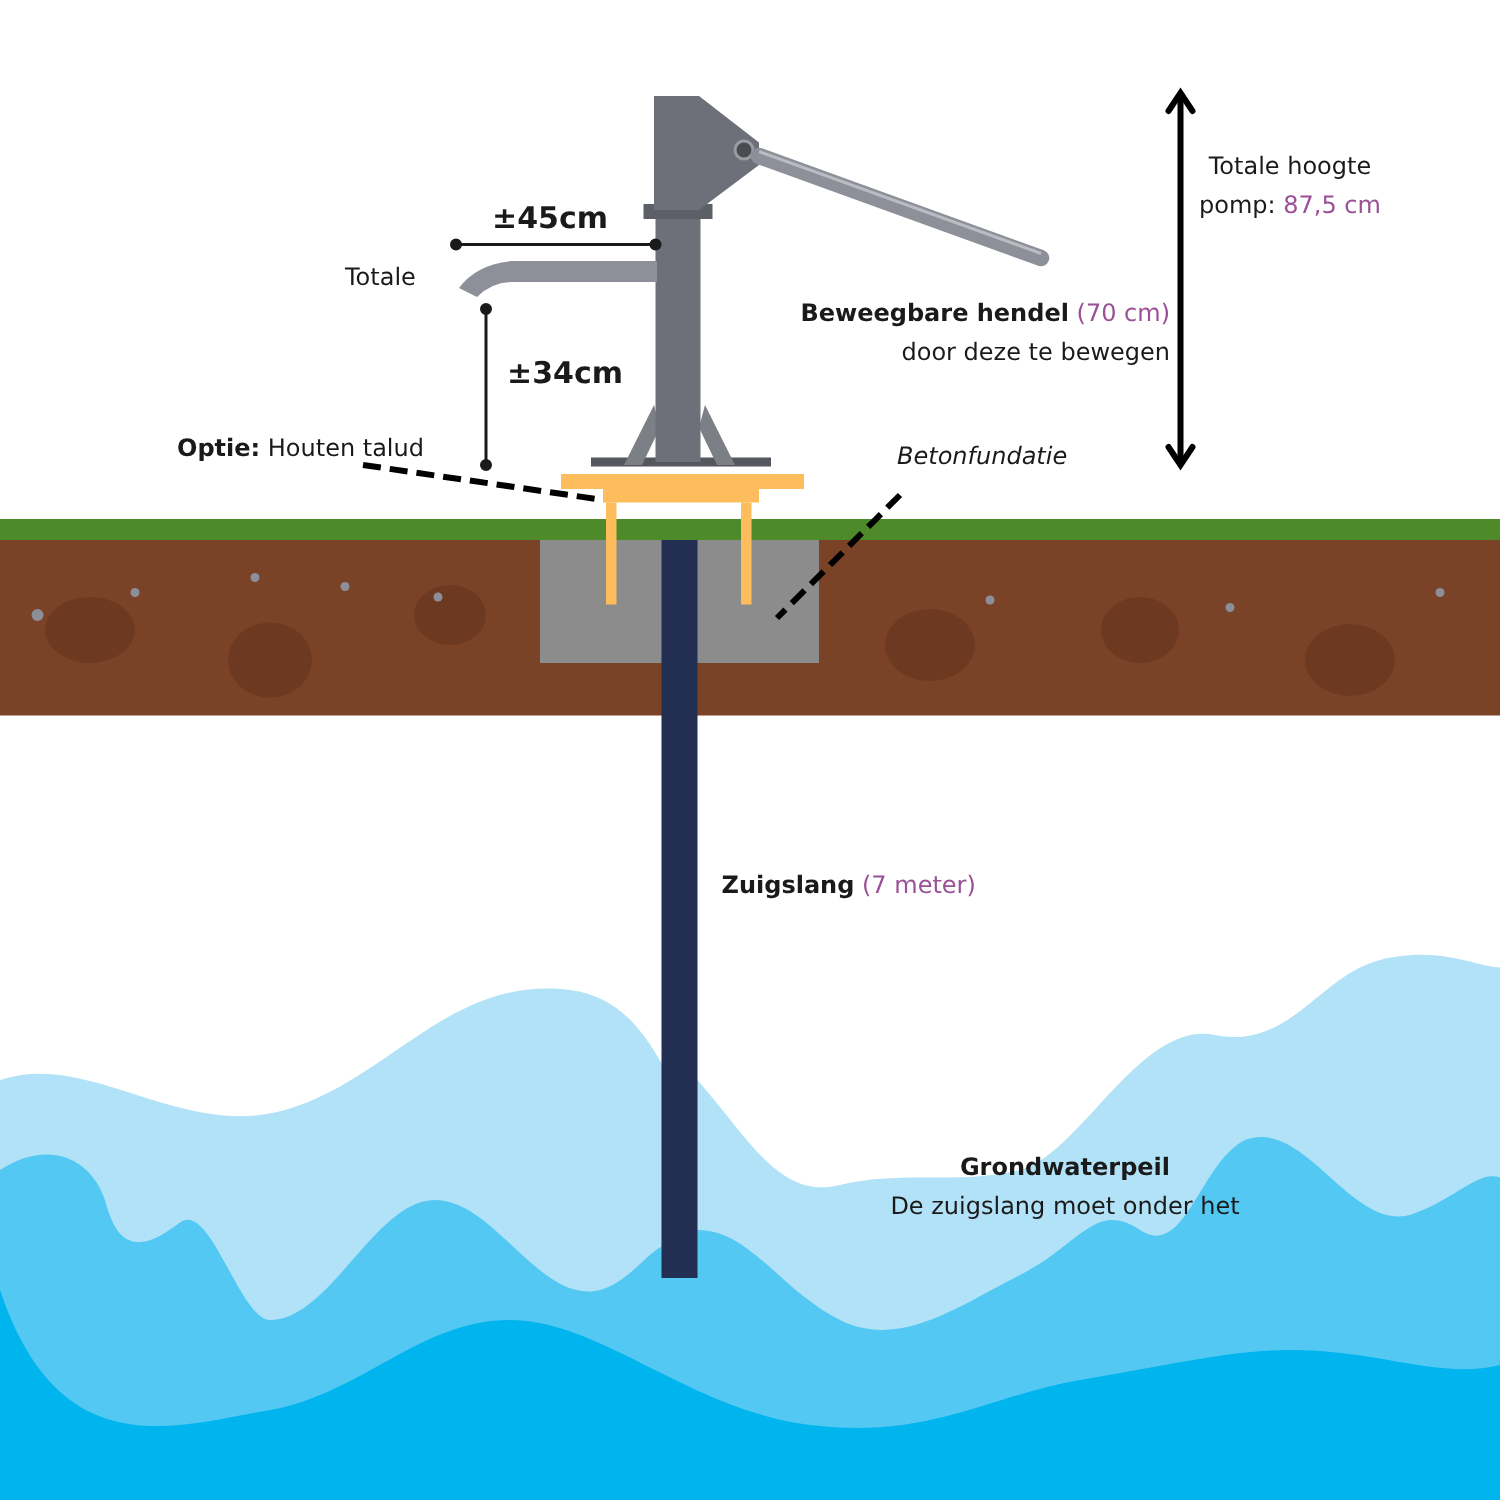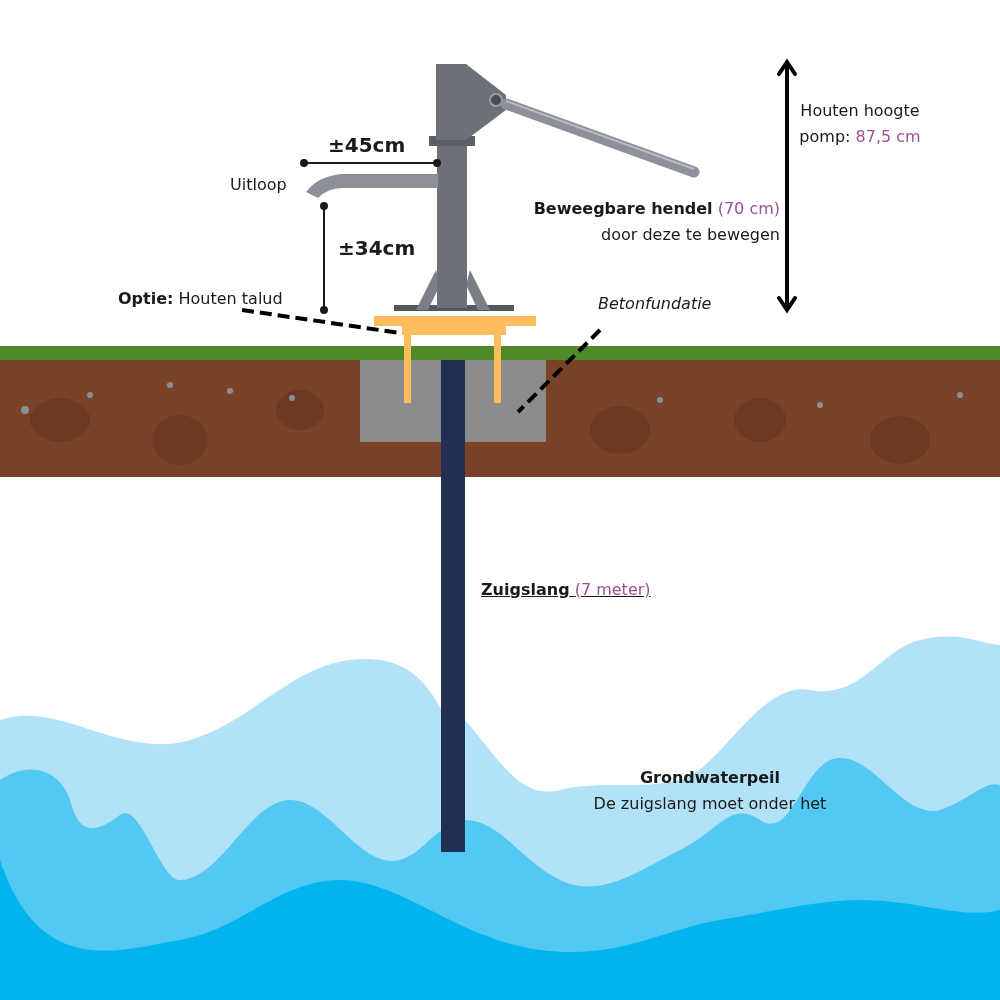--- a/index.html
+++ b/index.html
@@ -78,39 +78,39 @@
     <line x1="787" y1="64" x2="787" y2="308"></line>
     <polyline points="779,74 787,62 795,74"></polyline>
     <polyline points="779,298 787,310 795,298"></polyline>
   </g>
 
   <line x1="242" y1="310" x2="400" y2="333" stroke="#000" stroke-width="4" stroke-dasharray="12,6"></line>
   <line x1="600" y1="330" x2="518" y2="412" stroke="#000" stroke-width="4" stroke-dasharray="12,6"></line>
 </svg>
 
 <div class="lbl ctr" style="left:790px; top:98px; width:140px;">
-  <div>Houten hoogte</div>
+  <div>Totale hoogte</div>
   <div><span>pomp: </span><span class="accent">87,5 cm</span></div>
 </div>
 
 <div class="lbl ctr" style="left:500px; top:196px; width:280px;text-align:right;">
   <div><span class="b">Beweegbare hendel</span> <span class="accent">(70 cm)</span></div>
   <div>door deze te bewegen</div>
 </div>
 
-<div class="lbl" style="left:230px; top:172px;">Uitloop</div>
+<div class="lbl" style="left:230px; top:172px;">Totale</div>
 <div class="dim" style="left:328px; top:133px;">±45cm</div>
 <div class="dim" style="left:338px; top:236px;">±34cm</div>
 
 <div class="lbl" style="left:118px; top:286px;">
   <span class="b">Optie:</span><span> Houten talud</span>
 </div>
 
 <div class="lbl" style="left:598px; top:291px;font-style:italic;">Betonfundatie</div>
 
-<div class="lbl" style="left:481px; top:577px;text-decoration:underline;">
+<div class="lbl" style="left:481px; top:577px;">
   <span class="b">Zuigslang</span> <span class="accent">(7 meter)</span>
 </div>
 
 <div class="lbl ctr" style="left:560px; top:765px; width:300px;">
   <div class="b">Grondwaterpeil</div>
   <div>De zuigslang moet onder het</div>
 </div>
 
 </body></html>

